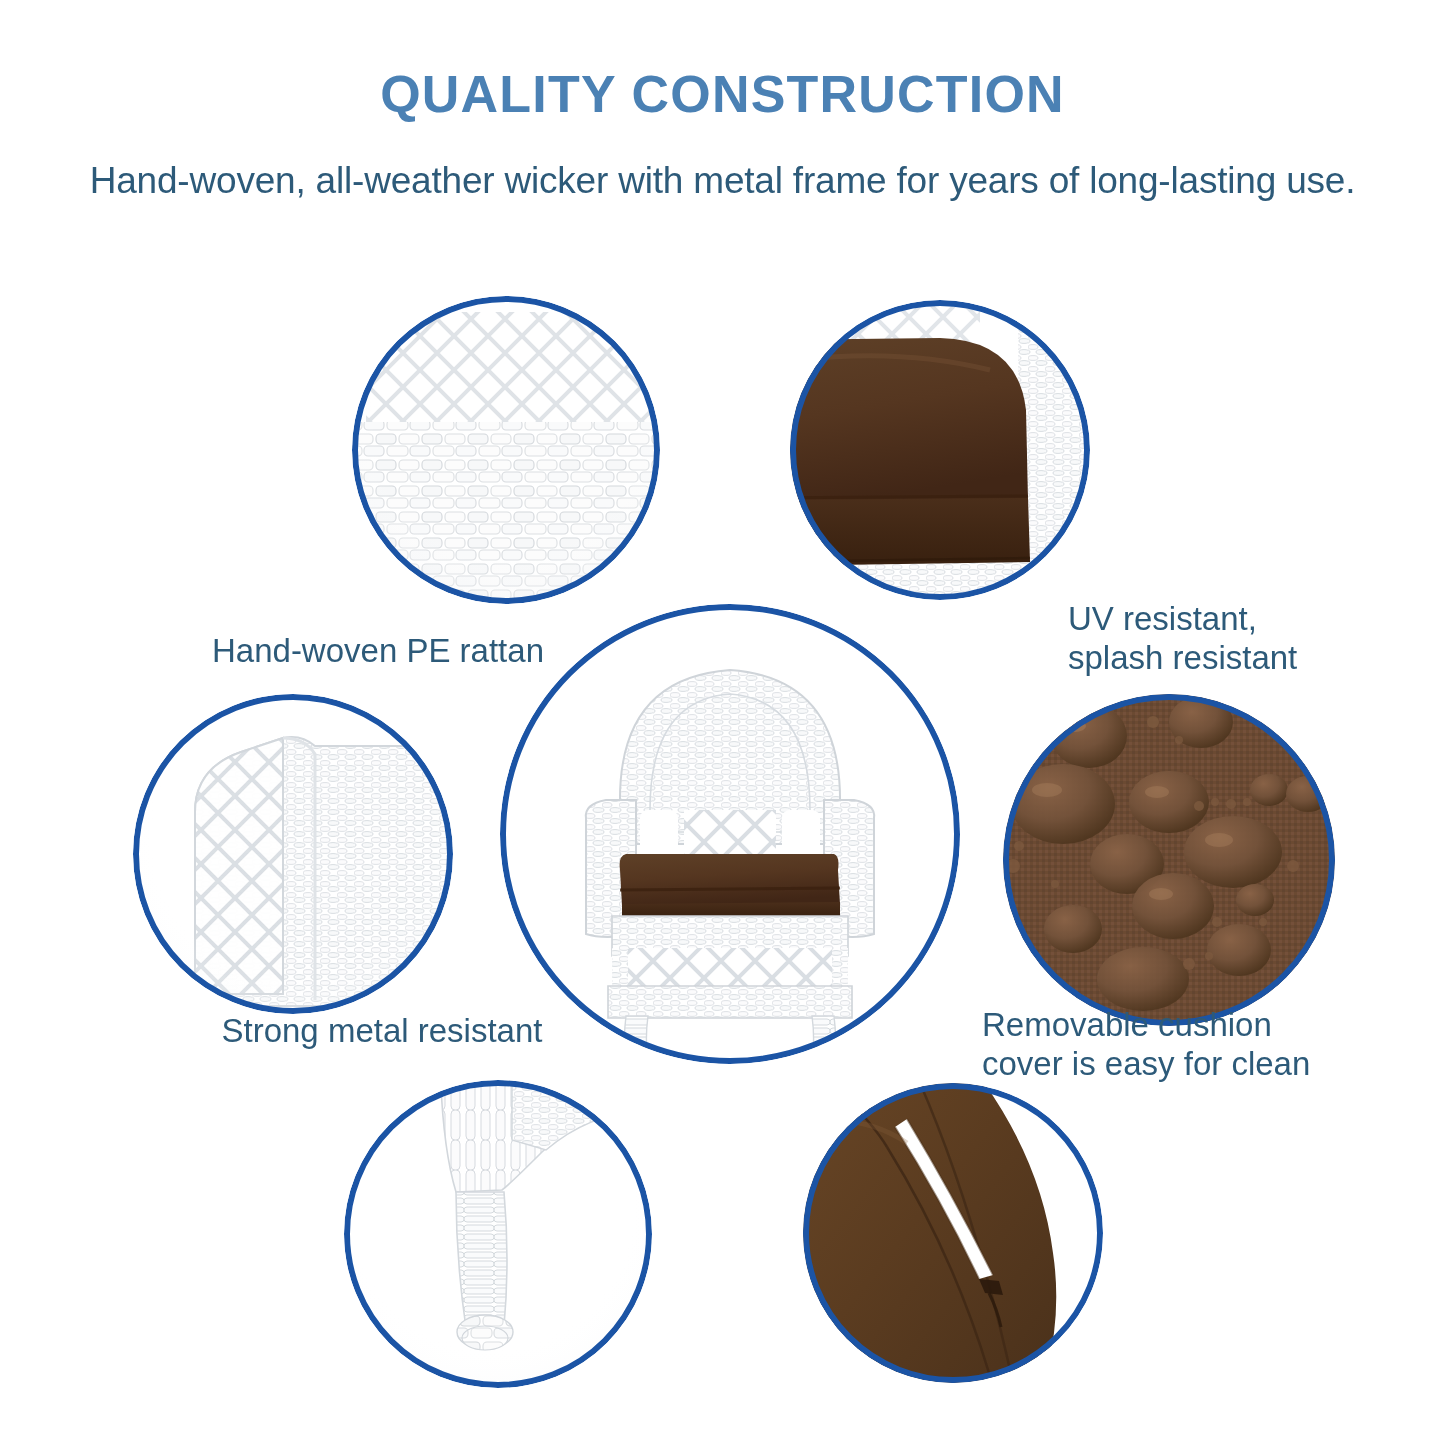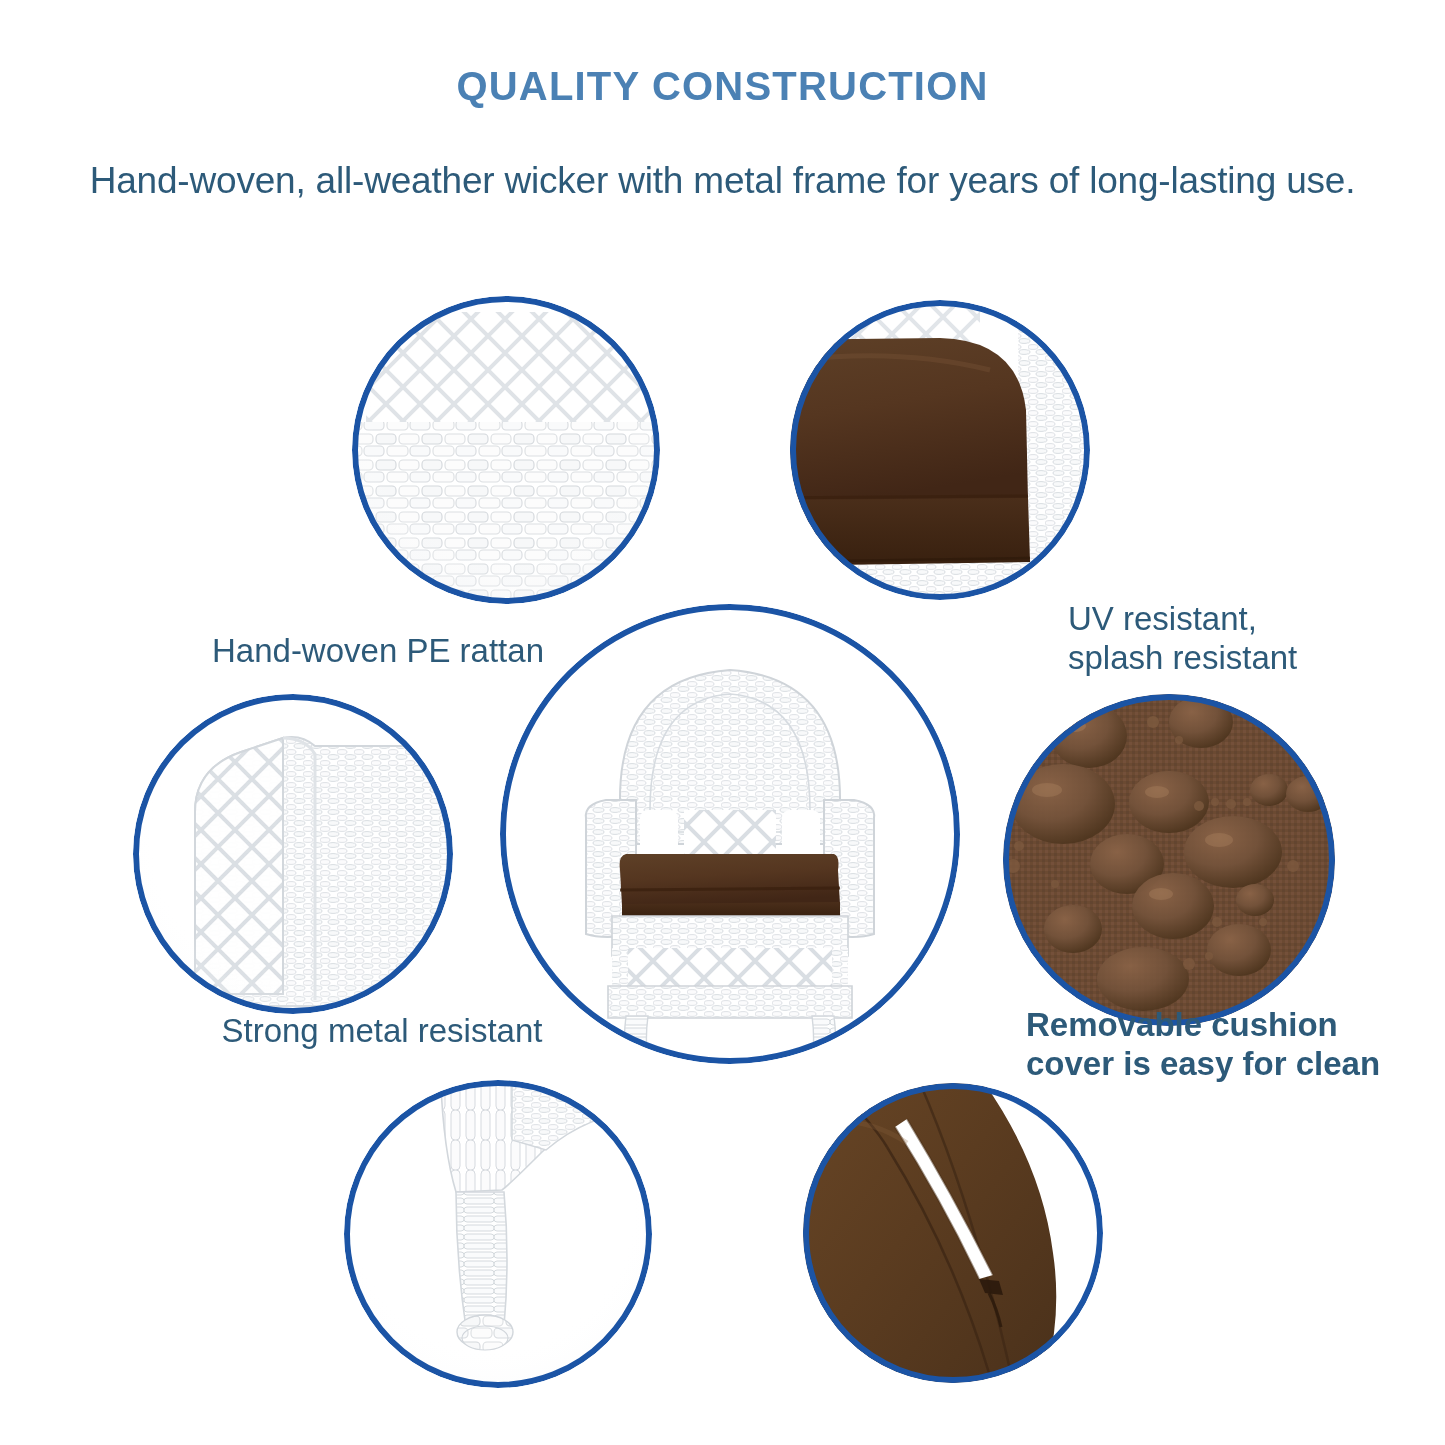--- a/index.html
+++ b/index.html
@@ -12,21 +12,21 @@
   #stage {
     position: relative;
     width: 1445px; height: 1445px;
     background: #ffffff;
   }
 
   
   #title {
     position: absolute; left: 0; top: 64px; width: 1445px;
     text-align: center;
-    font-size: 40px;
+    font-size: 52px;
     font-weight: bold;
     letter-spacing: 1.2px;
     color: #4b81b4;
     font-family: "Liberation Sans", sans-serif;
   }
   #subtitle {
     position: absolute; left: 0; top: 160px; width: 1445px;
     text-align: center;
     font-size: 37px;
     font-weight: normal;
@@ -74,21 +74,21 @@
   #c-cushion   { left: 790px; top: 300px;  width: 300px; height: 300px; }
   #c-chair     { left: 500px; top: 604px;  width: 460px; height: 460px; }
   #c-metal     { left: 133px; top: 694px;  width: 320px; height: 320px; }
   #c-uv        { left: 1003px;top: 694px;  width: 332px; height: 332px; }
   #c-leg       { left: 344px; top: 1080px; width: 308px; height: 308px; }
   #c-zip       { left: 803px; top: 1083px; width: 300px; height: 300px; }
 
   #l-rattan { left: 168px; top: 632px;  width: 420px; }
   #l-uv     { left: 1038px;top: 600px;  width: 400px; }
   #l-metal  { left: 172px; top: 1012px; width: 420px; }
-  #l-clean  { left: 996px; top: 1006px; width: 400px; font-weight: bold; }
+  #l-clean  { left: 952px; top: 1006px; width: 400px; }
 </style>
 </head>
 <body>
 
 <div id="stage">
 
   <svg width="0" height="0" style="position:absolute" aria-hidden="true">
     <defs>
 
       <pattern id="pWeave" width="46" height="26" patternUnits="userSpaceOnUse">

